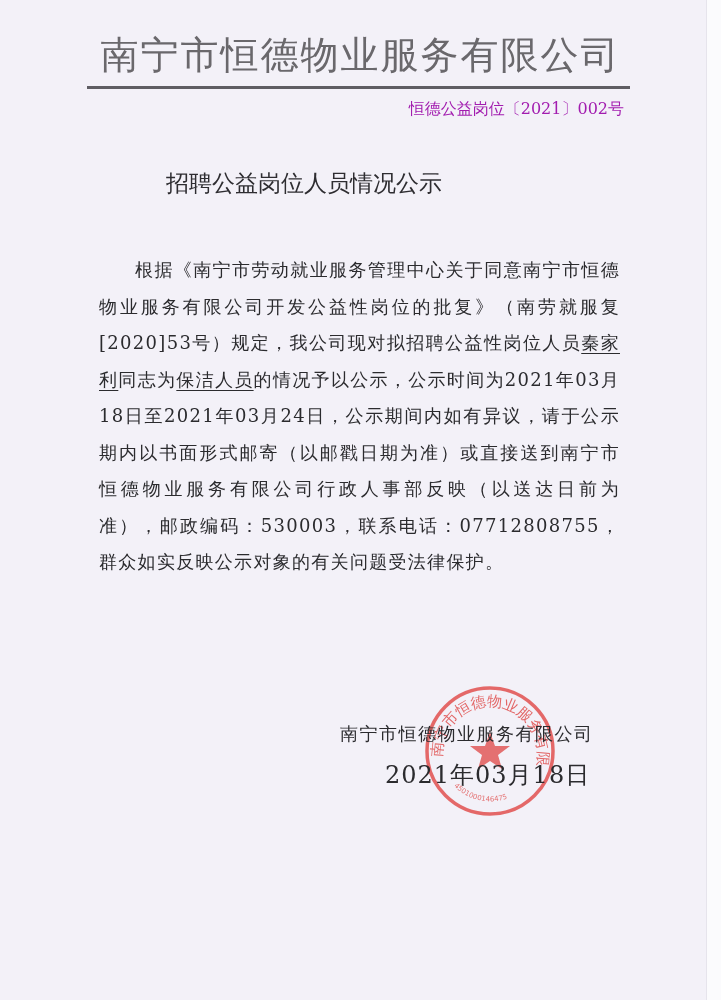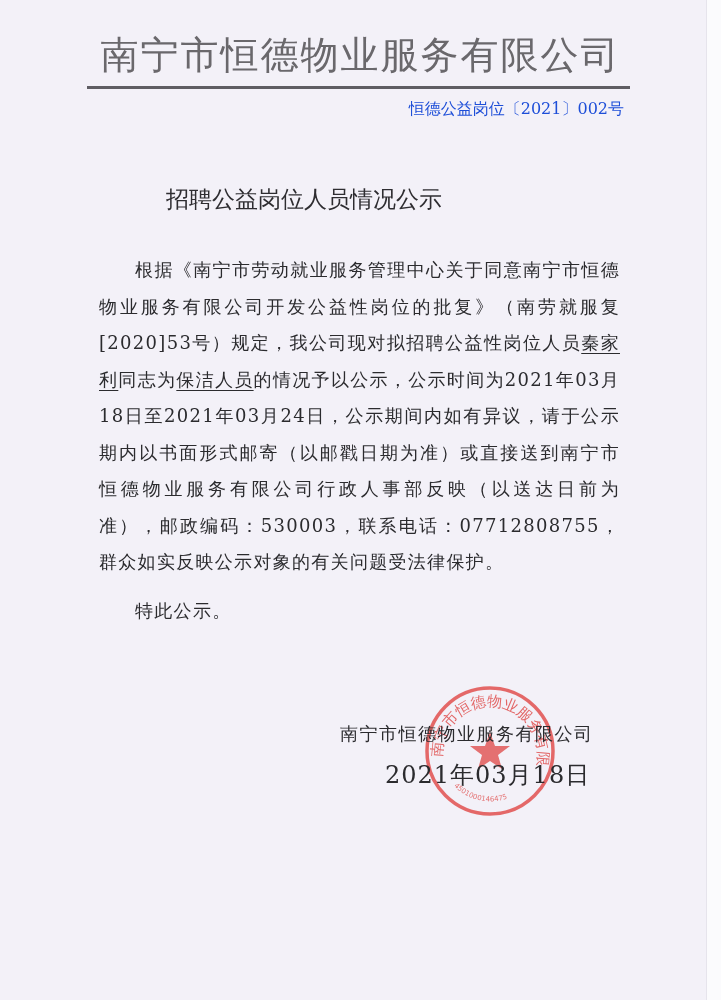--- a/index.html
+++ b/index.html
@@ -2,22 +2,22 @@
 <html><head>
 <meta charset="utf-8">
 <style>
   html,body{margin:0;padding:0;}
   body{width:721px;height:1000px;background:#f3f1f8;position:relative;overflow:hidden;
        font-family:"DejaVu Serif","Liberation Serif",serif;color:#2b2b2e;}
   .edge{position:absolute;left:706px;top:0;width:15px;height:1000px;background:#fbfbfd;border-left:1px solid #e6e4ec;}
   .letterhead{position:absolute;left:0;top:30px;width:721px;text-align:center;
        font-family:"DejaVu Sans","Liberation Sans",sans-serif;font-size:38px;color:#6a686c;letter-spacing:2px;}
   .rule{position:absolute;left:87px;top:86px;width:543px;height:3px;background:#5f5d63;}
-  .docno{position:absolute;right:97px;top:99px;font-size:16px;color:#1d4ed8;}
-  .title{position:absolute;left:0;top:184px;width:608px;text-align:center;font-size:23px;color:#2e2d31;
+  .docno{position:absolute;right:97px;top:99px;font-size:16px;color:#a21caf;}
+  .title{position:absolute;left:0;top:168px;width:608px;text-align:center;font-size:23px;color:#2e2d31;
        font-family:"DejaVu Sans","Liberation Sans",sans-serif;}
   .body{position:absolute;left:87px;top:240px;width:545px;font-size:18px;line-height:36.5px;letter-spacing:1.3px;text-align:justify;}
   .body p{margin:12px;text-indent:36px;}
   .u{text-decoration:underline;text-underline-offset:4px;}
   .sign{position:absolute;left:340px;top:722px;font-size:18px;letter-spacing:1.5px;}
   .date{position:absolute;left:385px;top:759px;font-size:24px;letter-spacing:1px;}
   .seal{position:absolute;left:423px;top:684px;width:134px;height:134px;}
 </style>
 </head>
 <body>
@@ -25,21 +25,20 @@
 <div class="edge"></div>
 
 <div class="letterhead">南宁市恒德物业服务有限公司</div>
 <div class="rule"></div>
 <div class="docno">恒德公益岗位〔2021〕002号</div>
 
 <div class="title">招聘公益岗位人员情况公示</div>
 
 <div class="body">
   <p><span>根据《南宁市劳动就业服务管理中心关于同意南宁市恒德物业服务有限公司开发公益性岗位的批复》（南劳就服复[2020]53号）规定，我公司现对拟招聘公益性岗位人员</span><span class="u">秦家利</span><span>同志为</span><span class="u">保洁人员</span><span>的情况予以公示，公示时间为2021年03月18日至2021年03月24日，公示期间内如有异议，请于公示期内以书面形式邮寄（以邮戳日期为准）或直接送到南宁市恒德物业服务有限公司行政人事部反映（以送达日前为准），邮政编码：530003，联系电话：07712808755，群众如实反映公示对象的有关问题受法律保护。</span></p>
-  <p>特此公示。</p>
 </div>
 
 <svg class="seal" viewBox="0 0 134 134">
   <circle cx="67" cy="67" r="63" fill="none" stroke="#e0504f" stroke-width="3.5" opacity="0.85"></circle>
   <polygon points="67,48 72,62 87,62 75,71 79,85 67,77 55,85 59,71 47,62 62,62" fill="#e0504f" opacity="0.8"></polygon>
   <defs>
       <path id="arc" d="M 20,80 A 48,48 0 1,1 114,80"></path>
     </defs>
   <text font-size="15" fill="#e0504f" opacity="0.85" font-family="DejaVu Sans, sans-serif"><textPath href="#arc" startOffset="4%">南宁市恒德物业服务有限公司</textPath></text>
   <defs>

